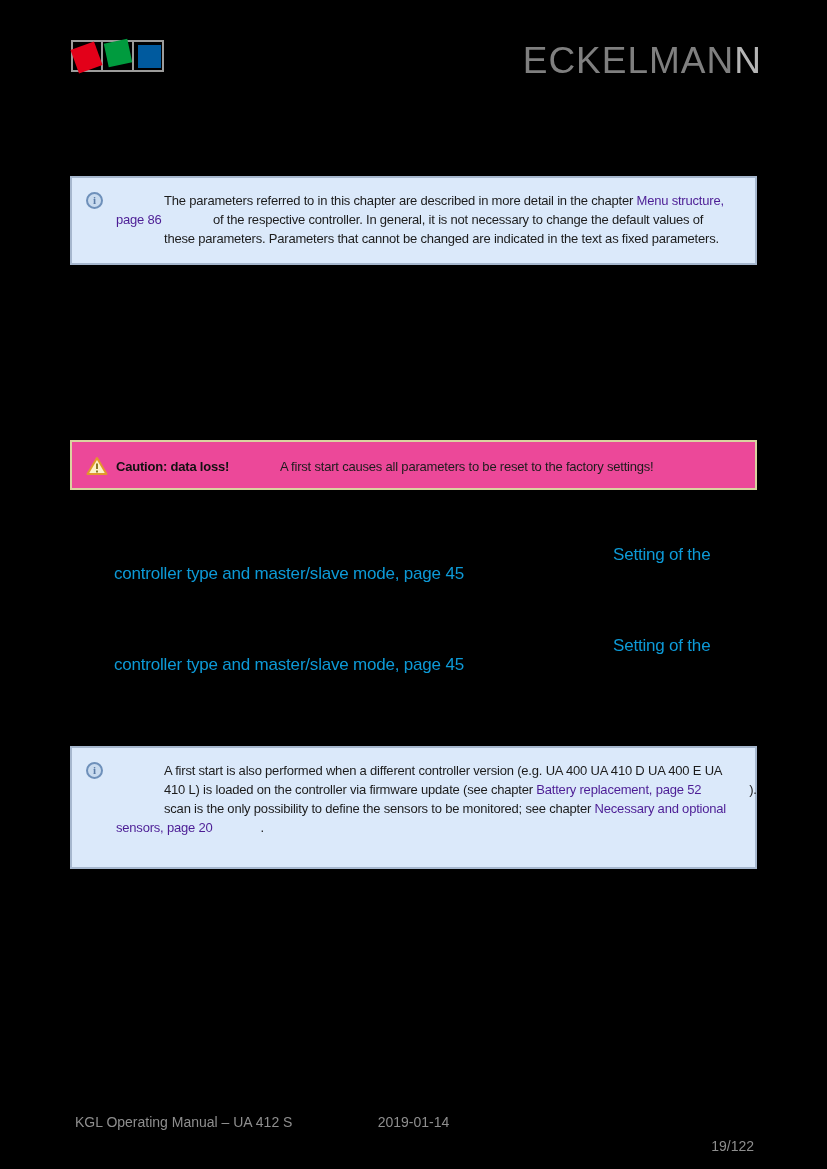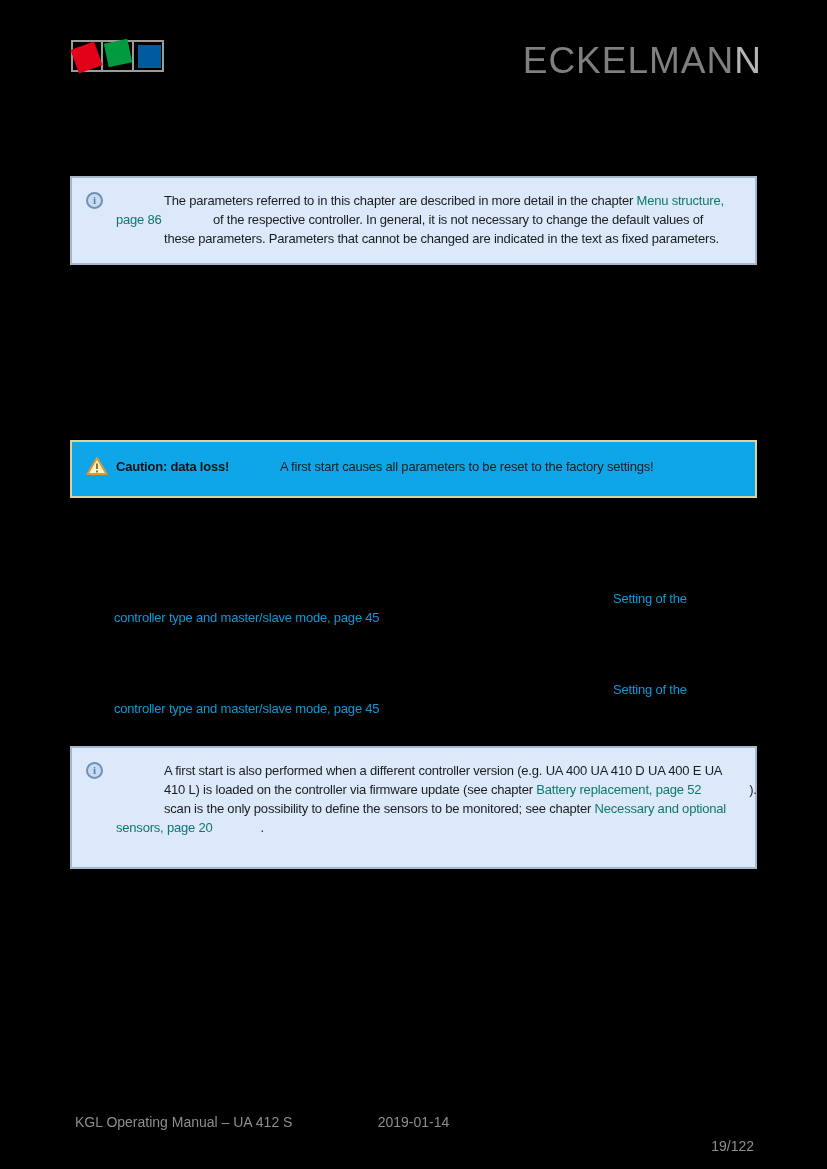--- a/index.html
+++ b/index.html
@@ -17,38 +17,38 @@
   .sq-blue{width:23px;height:23px;background:#005a9e;left:4px;top:3px;}
   .wordmark{position:absolute;right:65px;top:42px;font-size:37px;line-height:38px;
             letter-spacing:1px;color:#7f7f7f;font-weight:400;white-space:nowrap;}
   .wordmark .last-n{color:#b5b5b5;}
 
   
   .note-box{position:absolute;left:70px;width:687px;box-sizing:border-box;
             background:#dbe9fa;border:2px solid #a6b7ce;}
   .note-1{top:176px;height:89px;}
   .note-2{top:746px;height:123px;}
-  .caution-box{position:absolute;left:70px;top:440px;width:687px;height:58px;box-sizing:border-box;
-               background:#0ea5e9;border:2px solid #d9d3a0;}
+  .caution-box{position:absolute;left:70px;top:440px;width:687px;height:50px;box-sizing:border-box;
+               background:#ec4899;border:2px solid #d9d3a0;}
   .box-icon{position:absolute;left:14px;top:14px;}
   .info-circle{width:17px;height:17px;border-radius:50%;background:#c9dbef;
                border:2px solid #6e90ba;box-sizing:border-box;
                color:#5a7ba6;font-family:"Liberation Serif",serif;font-weight:bold;
                font-size:11px;line-height:13px;text-align:center;}
   .box-text{position:absolute;left:44px;top:13px;right:20px;
             font-size:13px;letter-spacing:-0.2px;color:#1c1c1c;}
   .caution-box .box-text{top:15px;}
   .tline{height:19px;line-height:19px;white-space:nowrap;}
   .seg-n{color:#1c1c1c;margin-left:48px;}
   .seg-b{font-weight:bold;color:#111;}
-  .seg-l{color:#0f766e;cursor:pointer;}
+  .seg-l{color:#4c1d95;cursor:pointer;}
 
   
-  .standalone-link{position:absolute;font-size:13px;letter-spacing:-0.2px;
-                   color:#0d9ad7;white-space:nowrap;line-height:16px;cursor:pointer;margin-top:44px;}
+  .standalone-link{position:absolute;font-size:17px;letter-spacing:-0.2px;
+                   color:#0d9ad7;white-space:nowrap;line-height:16px;cursor:pointer;}
 
   
   .footer{position:absolute;left:70px;top:1114px;width:687px;height:20px;
           font-size:14px;color:#8e8e8e;}
   .footer-left{position:absolute;left:5px;top:0;white-space:nowrap;}
   .footer-center{position:absolute;left:50%;top:0;transform:translateX(-50%);white-space:nowrap;}
   .footer-right{position:absolute;right:3px;top:0;white-space:nowrap;margin-top:24px;}
 </style>
 </head>
 <body>

